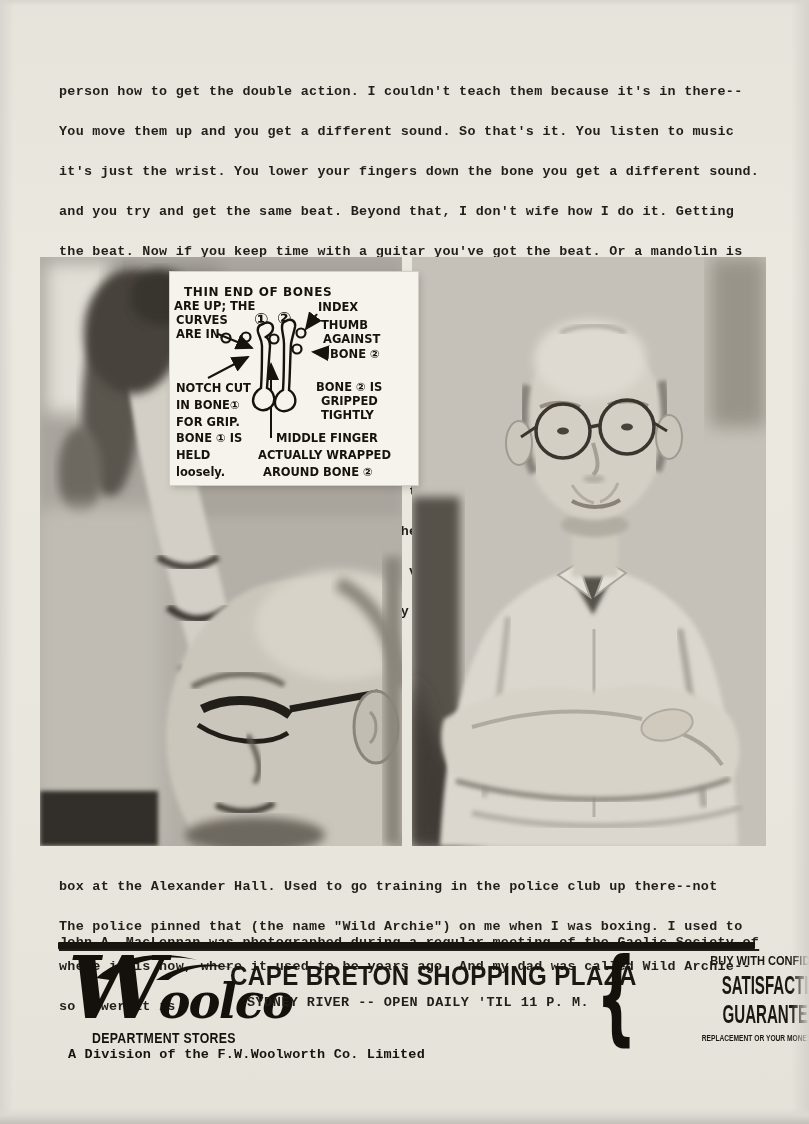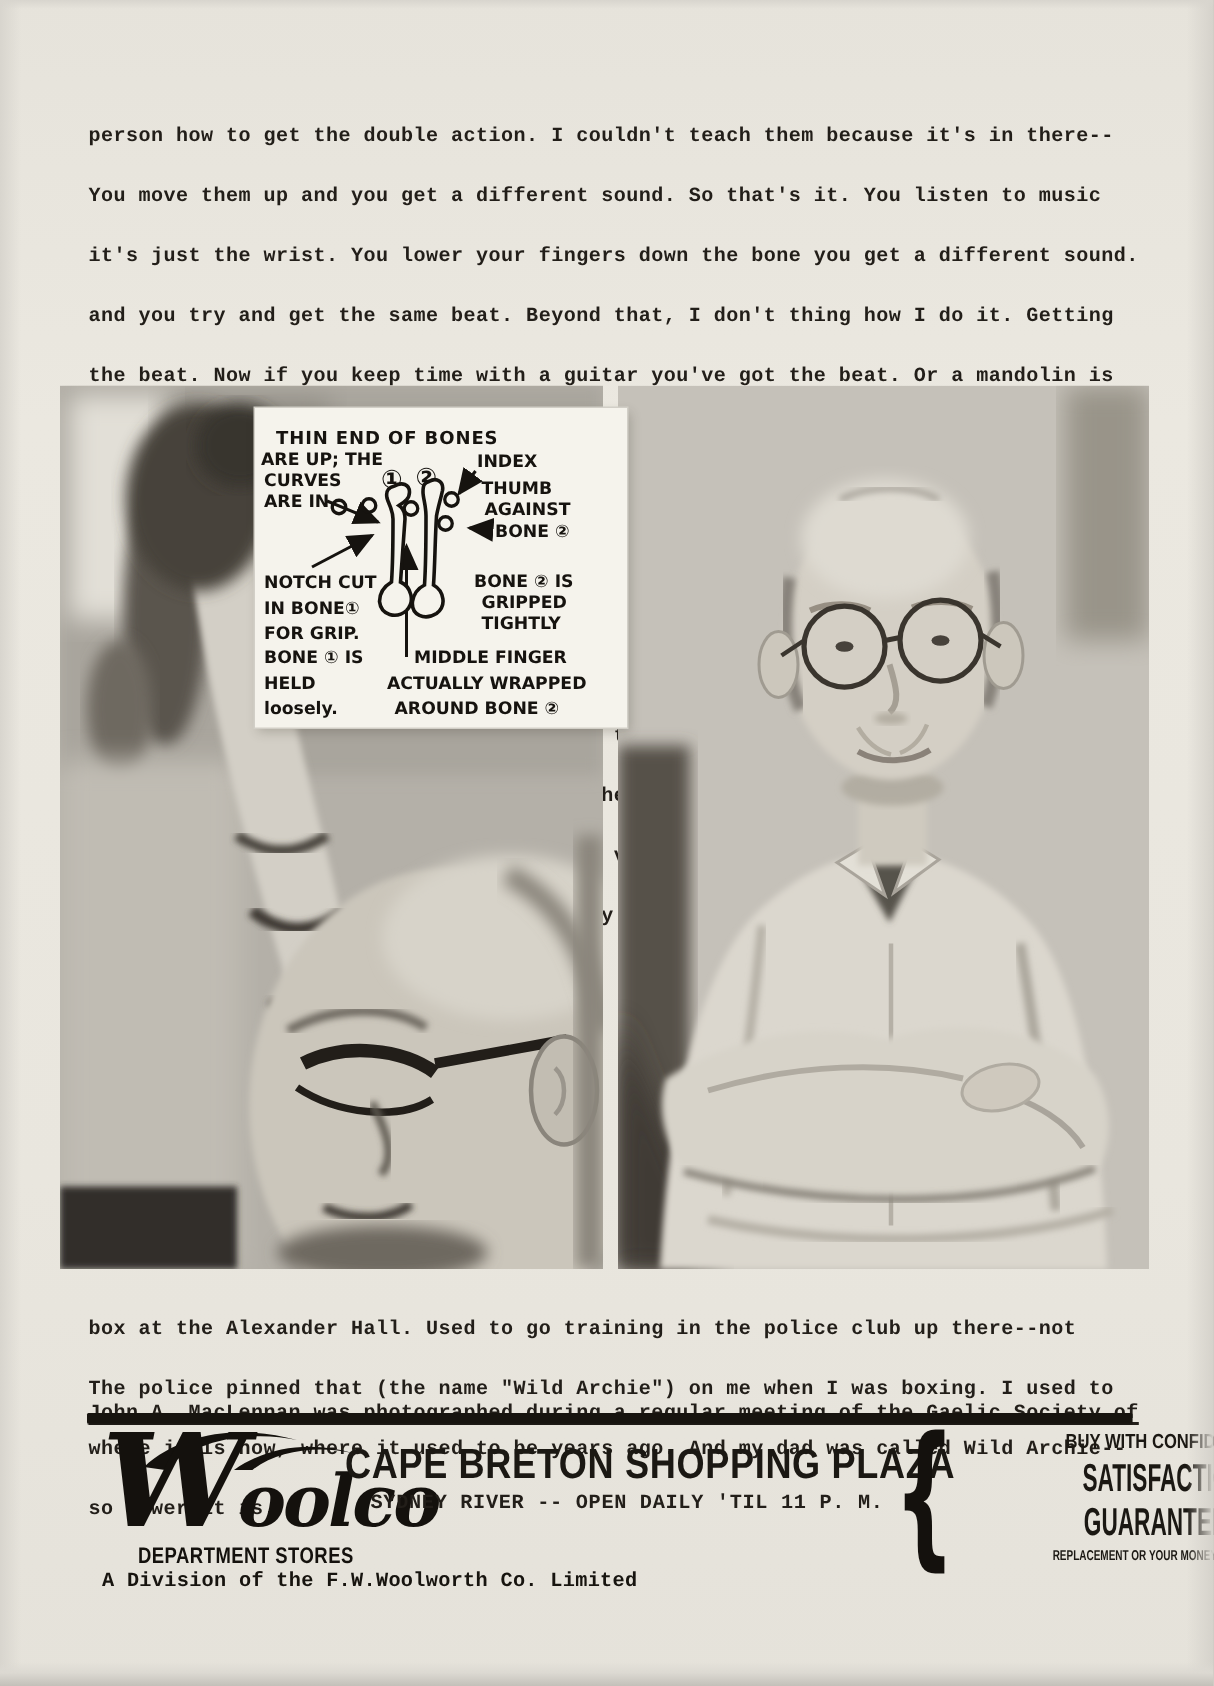--- a/index.html
+++ b/index.html
@@ -55,21 +55,21 @@
 </style>
 </head>
 <body>
 
 <div class="scan">
 
   <div class="tw" style="left:59px;top:58px;">
     <div class="ln">person how to get the double action. I couldn't teach them because it's in there--</div>
     <div class="ln">You move them up and you get a different sound. So that's it. You listen to music</div>
     <div class="ln">it's just the wrist. You lower your fingers down the bone you get a different sound.</div>
-    <div class="ln">and you try and get the same beat. Beyond that, I don't thing how I do it. Getting</div>
+    <div class="ln">and you try and get the same beat. Beyond that, I don't wife how I do it. Getting</div>
     <div class="ln">the beat. Now if you keep time with a guitar you've got the beat. Or a mandolin is</div>
     <div class="ln">the nicest thing to keep time with. It's just as good as a violin. I like the vio-</div>
     <div class="ln">lin, yes. I used to play with a lot of violinists. I played with old Sandy MacLean;</div>
     <div class="ln">he's about 88 today. He's out in Inverness. I played with Jack MacQuarry, Gordon</div>
     <div class="ln">MacQuarry. Tina Campbell. I played with Harry Bagnell and the wife years ago. They</div>
     <div class="ln">are from Iona--she was. And Neillie Gillis, the insurance agent. I went to Halifax</div>
     <div class="ln">in 1956, working all around. And I played the bones. We had a Cape Breton Club in</div>
     <div class="ln">Halifax. Well they have a meeting there the second Wednesday of every month. So we'd</div>
     <div class="ln">all get there and there'd be two or three violin players and step dancers and I'd be</div>
     <div class="ln">there and we'd put on a little party every second wednesday of the month.</div>

